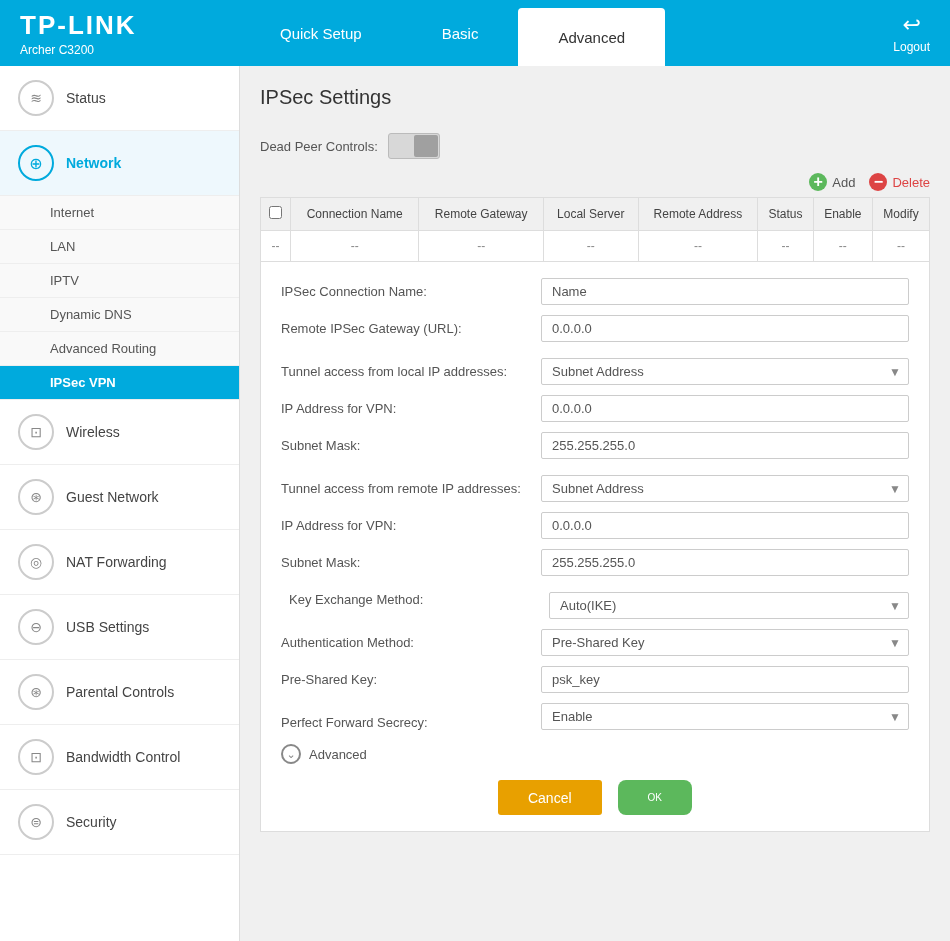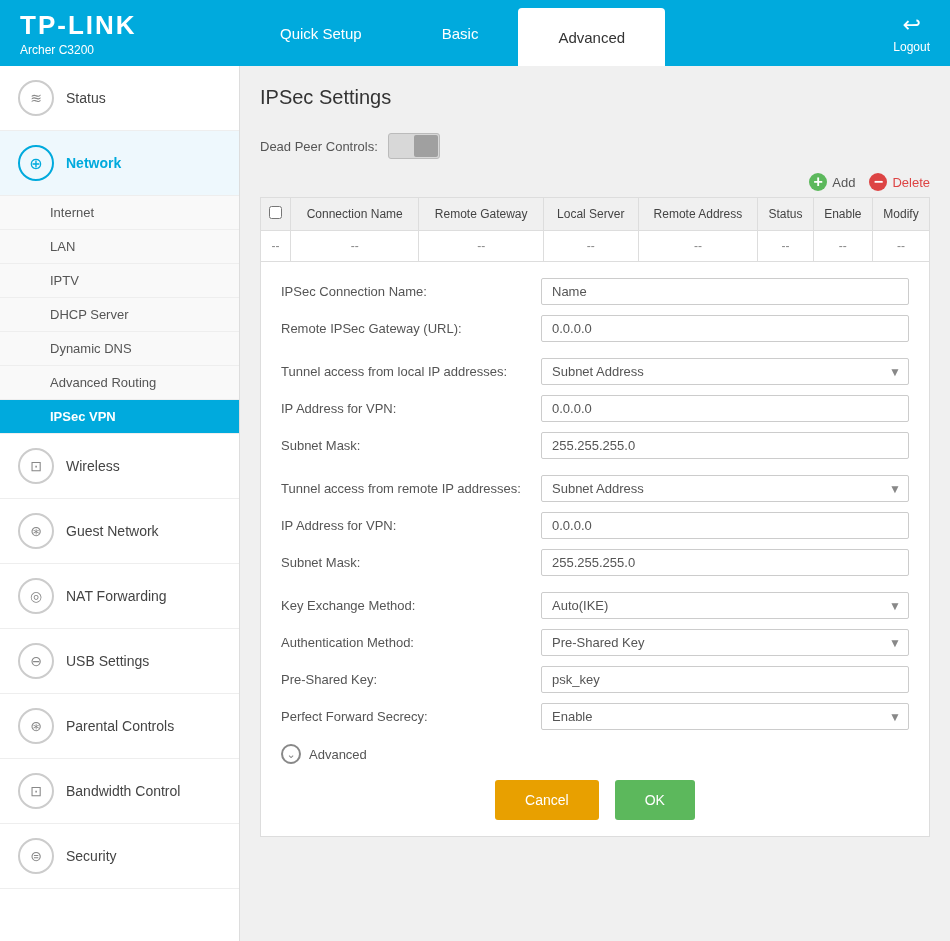--- a/index.html
+++ b/index.html
@@ -37,21 +37,20 @@
 
     <div style="display:flex; align-items:center; padding:14px 18px; cursor:pointer; border-bottom:1px solid #eee; background:#eef8fd;">
       <div style="width:36px; height:36px; border-radius:50%; border:2px solid #00aadd; display:flex; align-items:center; justify-content:center; margin-right:12px; font-size:16px; color:#00aadd;">⊕</div>
       <span style="font-size:14px; color:#00aadd; font-weight:bold;">Network</span>
     </div>
 
     <div style="background:#f9f9f9;">
       <div style="padding:9px 20px 9px 50px; cursor:pointer; color:#555; border-bottom:1px solid #eee; font-size:13px;">Internet</div>
       <div style="padding:9px 20px 9px 50px; cursor:pointer; color:#555; border-bottom:1px solid #eee; font-size:13px;">LAN</div>
       <div style="padding:9px 20px 9px 50px; cursor:pointer; color:#555; border-bottom:1px solid #eee; font-size:13px;">IPTV</div>
-      <div style="padding:9px 20px 9px 50px; cursor:pointer; color:#555; border-bottom:1px solid #eee; font-size:13px;">DHCP Server</div>
       <div style="padding:9px 20px 9px 50px; cursor:pointer; color:#555; border-bottom:1px solid #eee; font-size:13px;">Dynamic DNS</div>
       <div style="padding:9px 20px 9px 50px; cursor:pointer; color:#555; border-bottom:1px solid #eee; font-size:13px;">Advanced Routing</div>
       <div style="padding:9px 20px 9px 50px; cursor:pointer; color:white; border-bottom:1px solid #eee; font-size:13px; background:#00aadd; font-weight:bold;">IPSec VPN</div>
     </div>
 
     <div style="display:flex; align-items:center; padding:14px 18px; cursor:pointer; border-bottom:1px solid #eee;">
       <div style="width:36px; height:36px; border-radius:50%; border:2px solid #ccc; display:flex; align-items:center; justify-content:center; margin-right:12px; font-size:14px; color:#888;">⊡</div>
       <span style="font-size:14px; color:#444;">Wireless</span>
     </div>
 
@@ -185,21 +184,21 @@
       <div style="display:flex; align-items:center; margin-bottom:10px;">
         <label style="width:260px; color:#555; font-size:13px; flex-shrink:0;">IP Address for VPN:</label>
         <input type="text" style="flex: 1 1 0%; border: 1px solid rgb(204, 204, 204); padding: 5px 10px; font-size: 13px; color: rgb(85, 85, 85); border-radius: 2px;" value="0.0.0.0">
       </div>
 
       <div style="display:flex; align-items:center; margin-bottom:16px;">
         <label style="width:260px; color:#555; font-size:13px; flex-shrink:0;">Subnet Mask:</label>
         <input type="text" style="flex: 1 1 0%; border: 1px solid rgb(204, 204, 204); padding: 5px 10px; font-size: 13px; color: rgb(85, 85, 85); border-radius: 2px;" value="255.255.255.0">
       </div>
 
-      <div style="display:flex; align-items:center; margin-bottom:10px;">
+      <div style="display:flex; align-items:flex-start; margin-bottom:10px;margin-left:8px;">
         <label style="width:260px; color:#555; font-size:13px; flex-shrink:0;">Key Exchange Method:</label>
         <div style="flex:1; position:relative;text-decoration:underline;">
           <select style="width:100%; border:1px solid #ccc; padding:5px 28px 5px 10px; font-size:13px; color:#555; border-radius:2px; background:white; appearance:none; cursor:pointer;">
             <option>Auto(IKE)</option>
             <option>Manual</option>
           </select>
           <span style="position:absolute; right:8px; top:50%; transform:translateY(-50%); color:#888; pointer-events:none; font-size:12px;">▼</span>
         </div>
       </div>
 
@@ -212,36 +211,36 @@
           </select>
           <span style="position:absolute; right:8px; top:50%; transform:translateY(-50%); color:#888; pointer-events:none; font-size:12px;">▼</span>
         </div>
       </div>
 
       <div style="display:flex; align-items:center; margin-bottom:10px;">
         <label style="width:260px; color:#555; font-size:13px; flex-shrink:0;">Pre-Shared Key:</label>
         <input type="text" style="flex: 1 1 0%; border: 1px solid rgb(204, 204, 204); padding: 5px 10px; font-size: 13px; color: rgb(85, 85, 85); border-radius: 2px;" value="psk_key">
       </div>
 
-      <div style="display:flex; align-items:center; margin-bottom:14px;">
+      <div style="display:flex; align-items:flex-end; margin-bottom:14px;">
         <label style="width:260px; color:#555; font-size:13px; flex-shrink:0;">Perfect Forward Secrecy:</label>
         <div style="flex:1; position:relative;">
           <select style="width:100%; border:1px solid #ccc; padding:5px 28px 5px 10px; font-size:13px; color:#555; border-radius:2px; background:white; appearance:none; cursor:pointer;">
             <option>Enable</option>
             <option>Disable</option>
           </select>
           <span style="position:absolute; right:8px; top:50%; transform:translateY(-50%); color:#888; pointer-events:none; font-size:12px;">▼</span>
         </div>
       </div>
 
       <div style="display:flex; align-items:center; gap:8px; color:#555; cursor:pointer; font-size:13px; margin:8px 0 16px 0;">
         <div style="width:20px; height:20px; border-radius:50%; border:2px solid #888; display:flex; align-items:center; justify-content:center; font-size:11px; color:#888;">⌄</div>
         <span>Advanced</span>
       </div>
 
       <div style="display:flex; justify-content:center; gap:16px; margin-top:10px;">
         <button style="background:#e8a000; color:white; border:none; padding:8px 30px; border-radius:3px; cursor:pointer; font-size:14px;">Cancel</button>
-        <button style="background:#5cb85c; color:white; border:none; padding:12px 30px; border-radius:3px; cursor:pointer; font-size:14px;">OK</button>
+        <button style="background:#5cb85c; color:white; border:none; padding:12px 30px; border-radius:8px; cursor:pointer; font-size:10px;">OK</button>
       </div>
 
     </div>
   </div>
 </div>
 
 </body></html>

